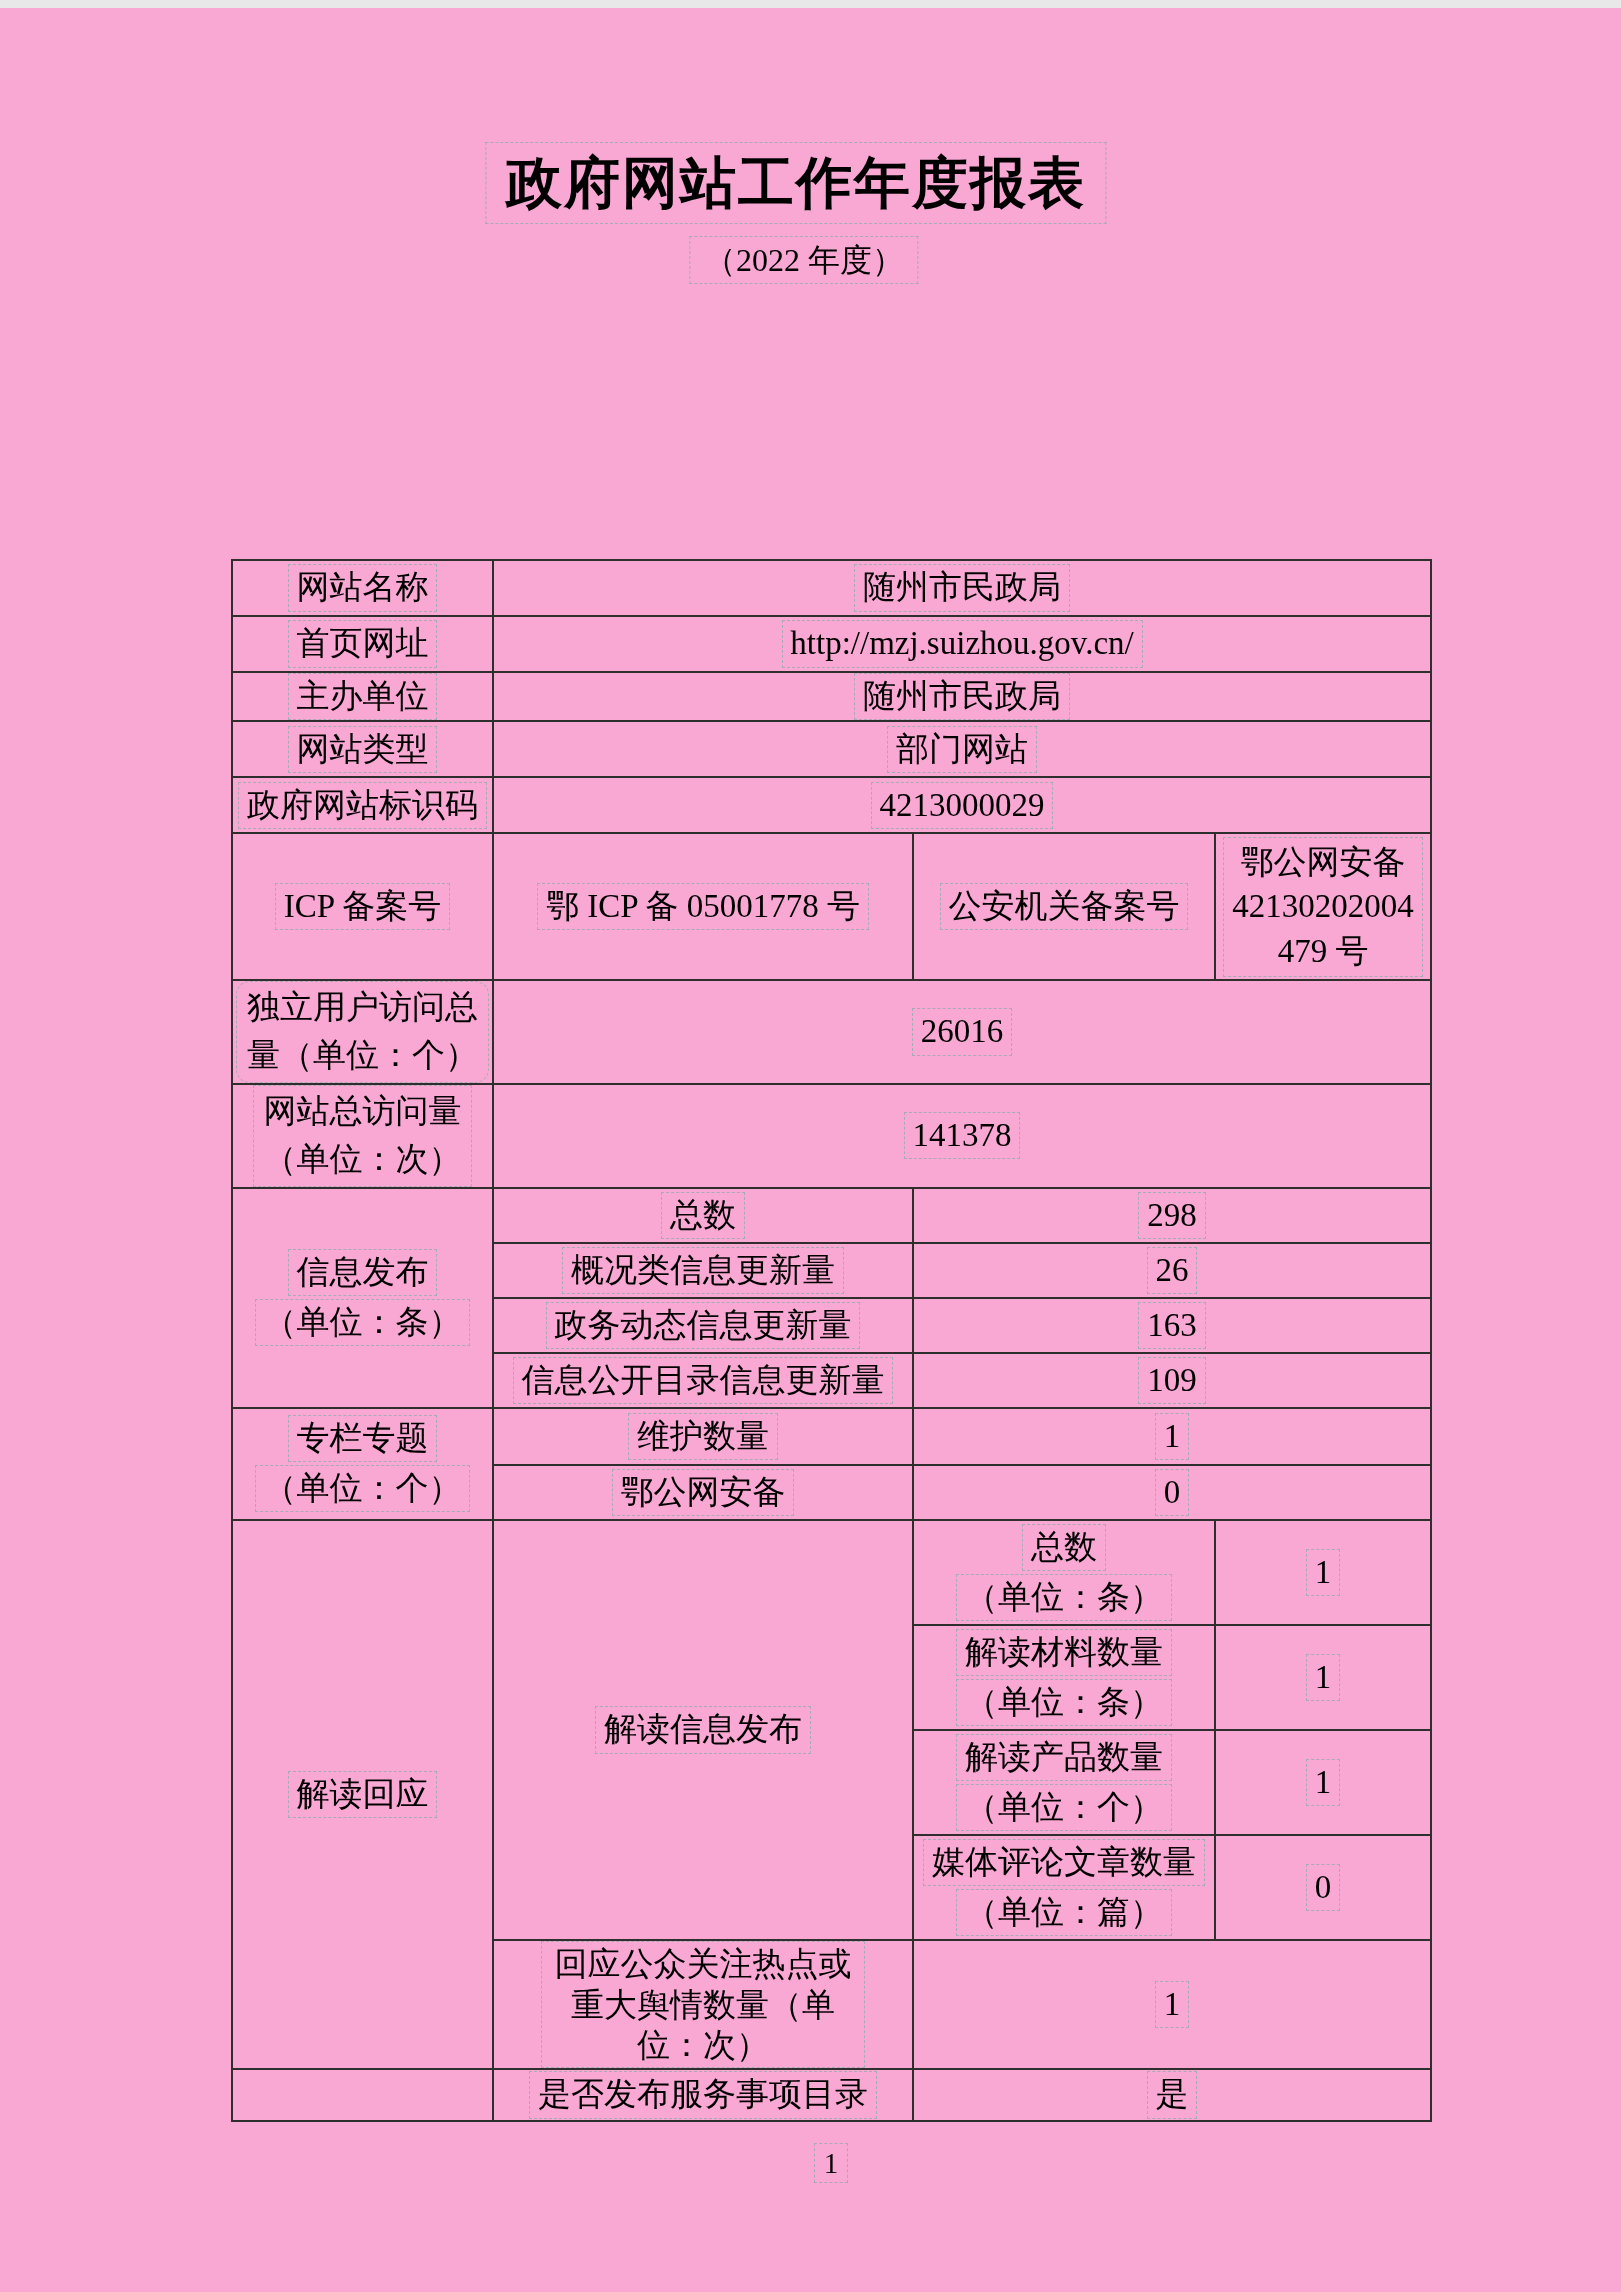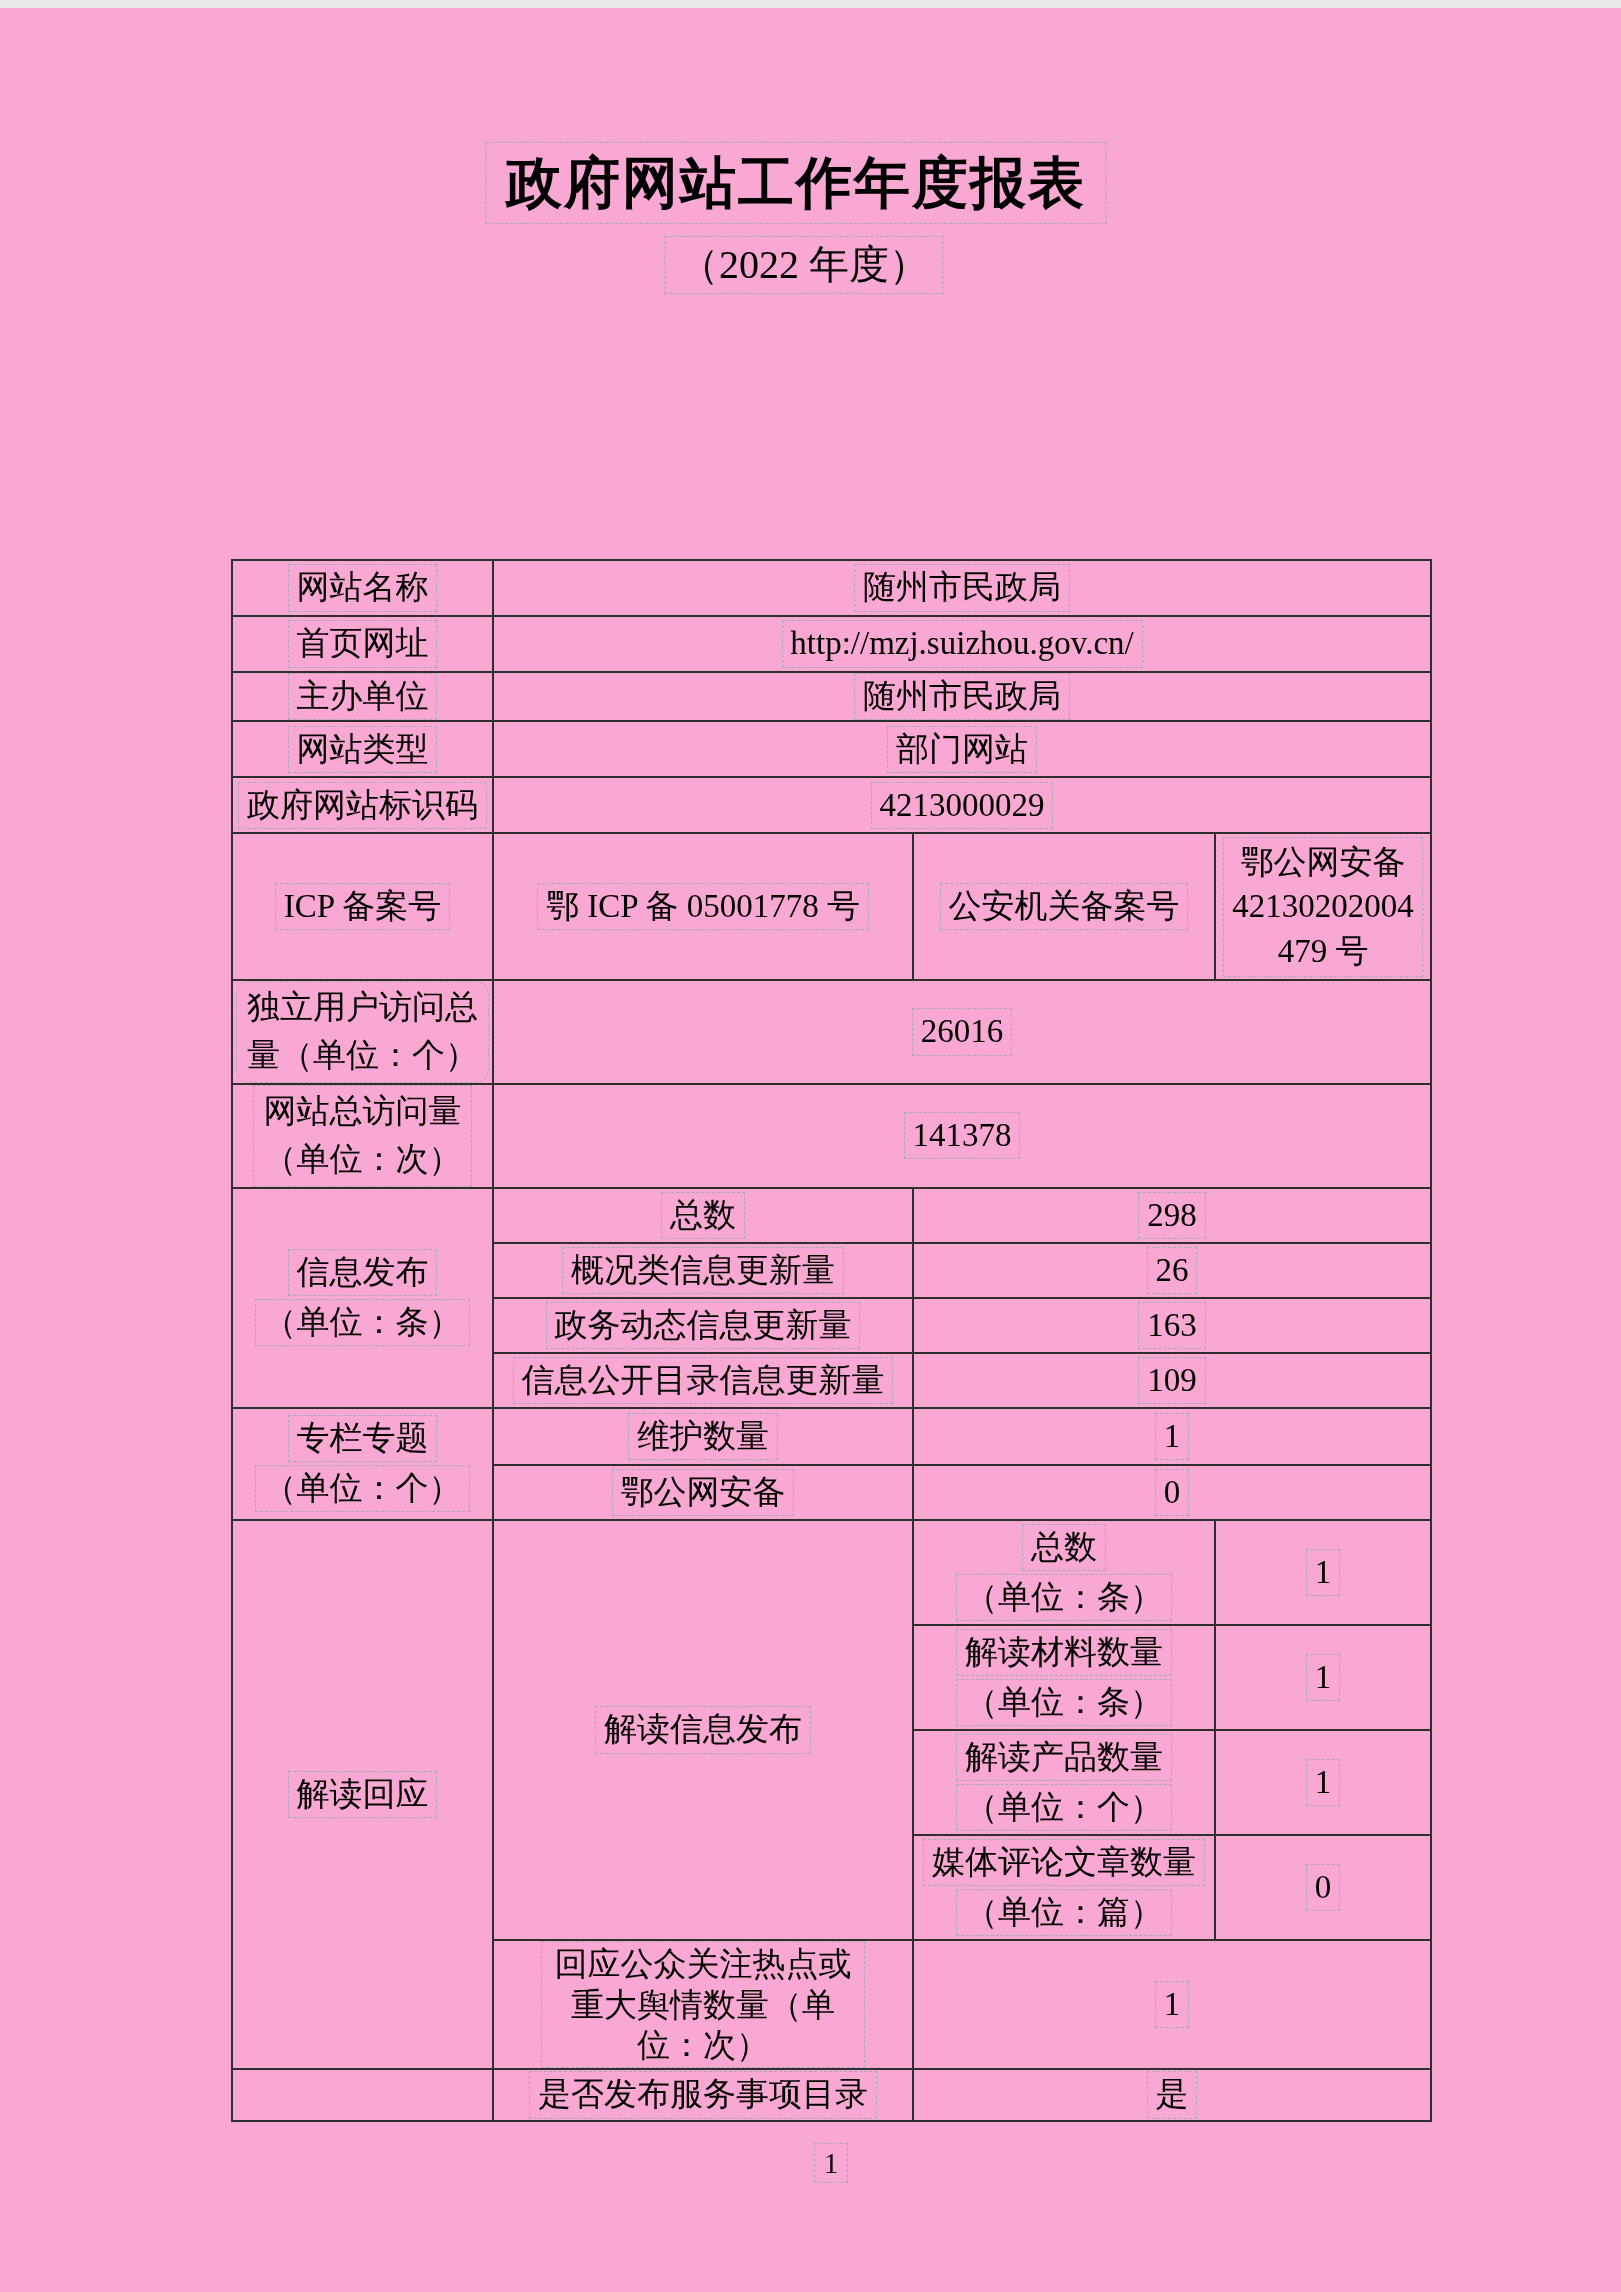--- a/index.html
+++ b/index.html
@@ -25,21 +25,21 @@
   .title-box {
     font-family: "Liberation Sans", "DejaVu Sans", sans-serif;
     font-weight: 700;
     font-size: 56px;
     letter-spacing: 2px;
     padding: 7.8px 19.6px;
     line-height: 1.15;
     white-space: nowrap;
   }
   .subtitle-box {
-    font-size: 40px;
+    font-size: 32px;
     padding: 2.9px 13.7px;
     white-space: nowrap;
   }
   .unit-box {
     font-family: "Liberation Sans", "DejaVu Sans", sans-serif;
     font-weight: 700;
     font-size: 33px;
     padding: 2px 9.8px;
     white-space: nowrap;
   }

